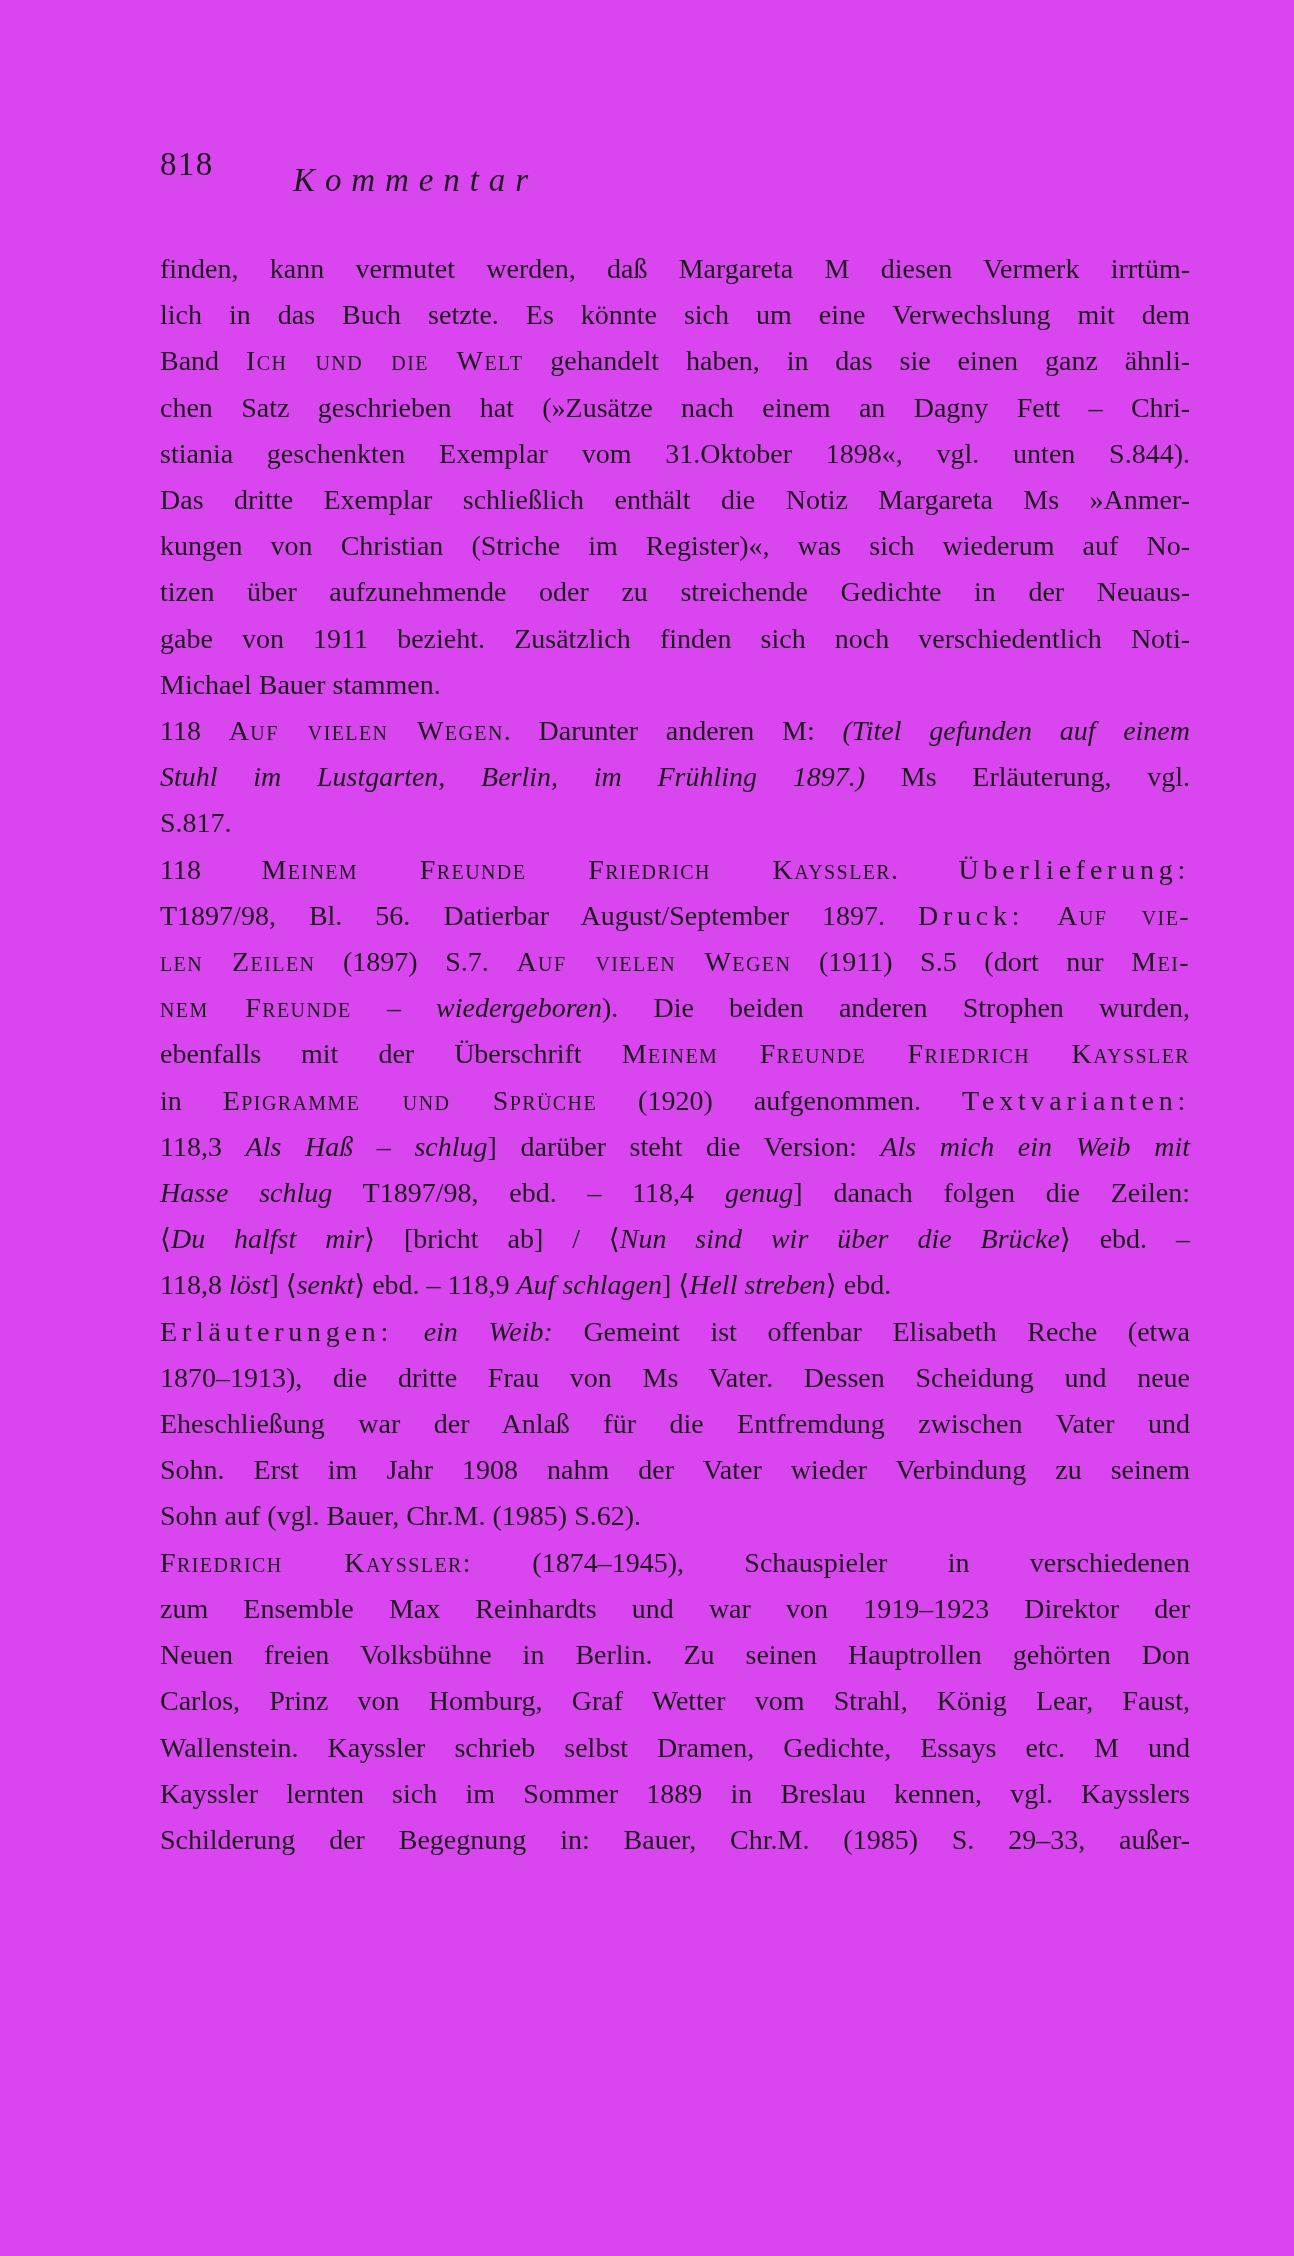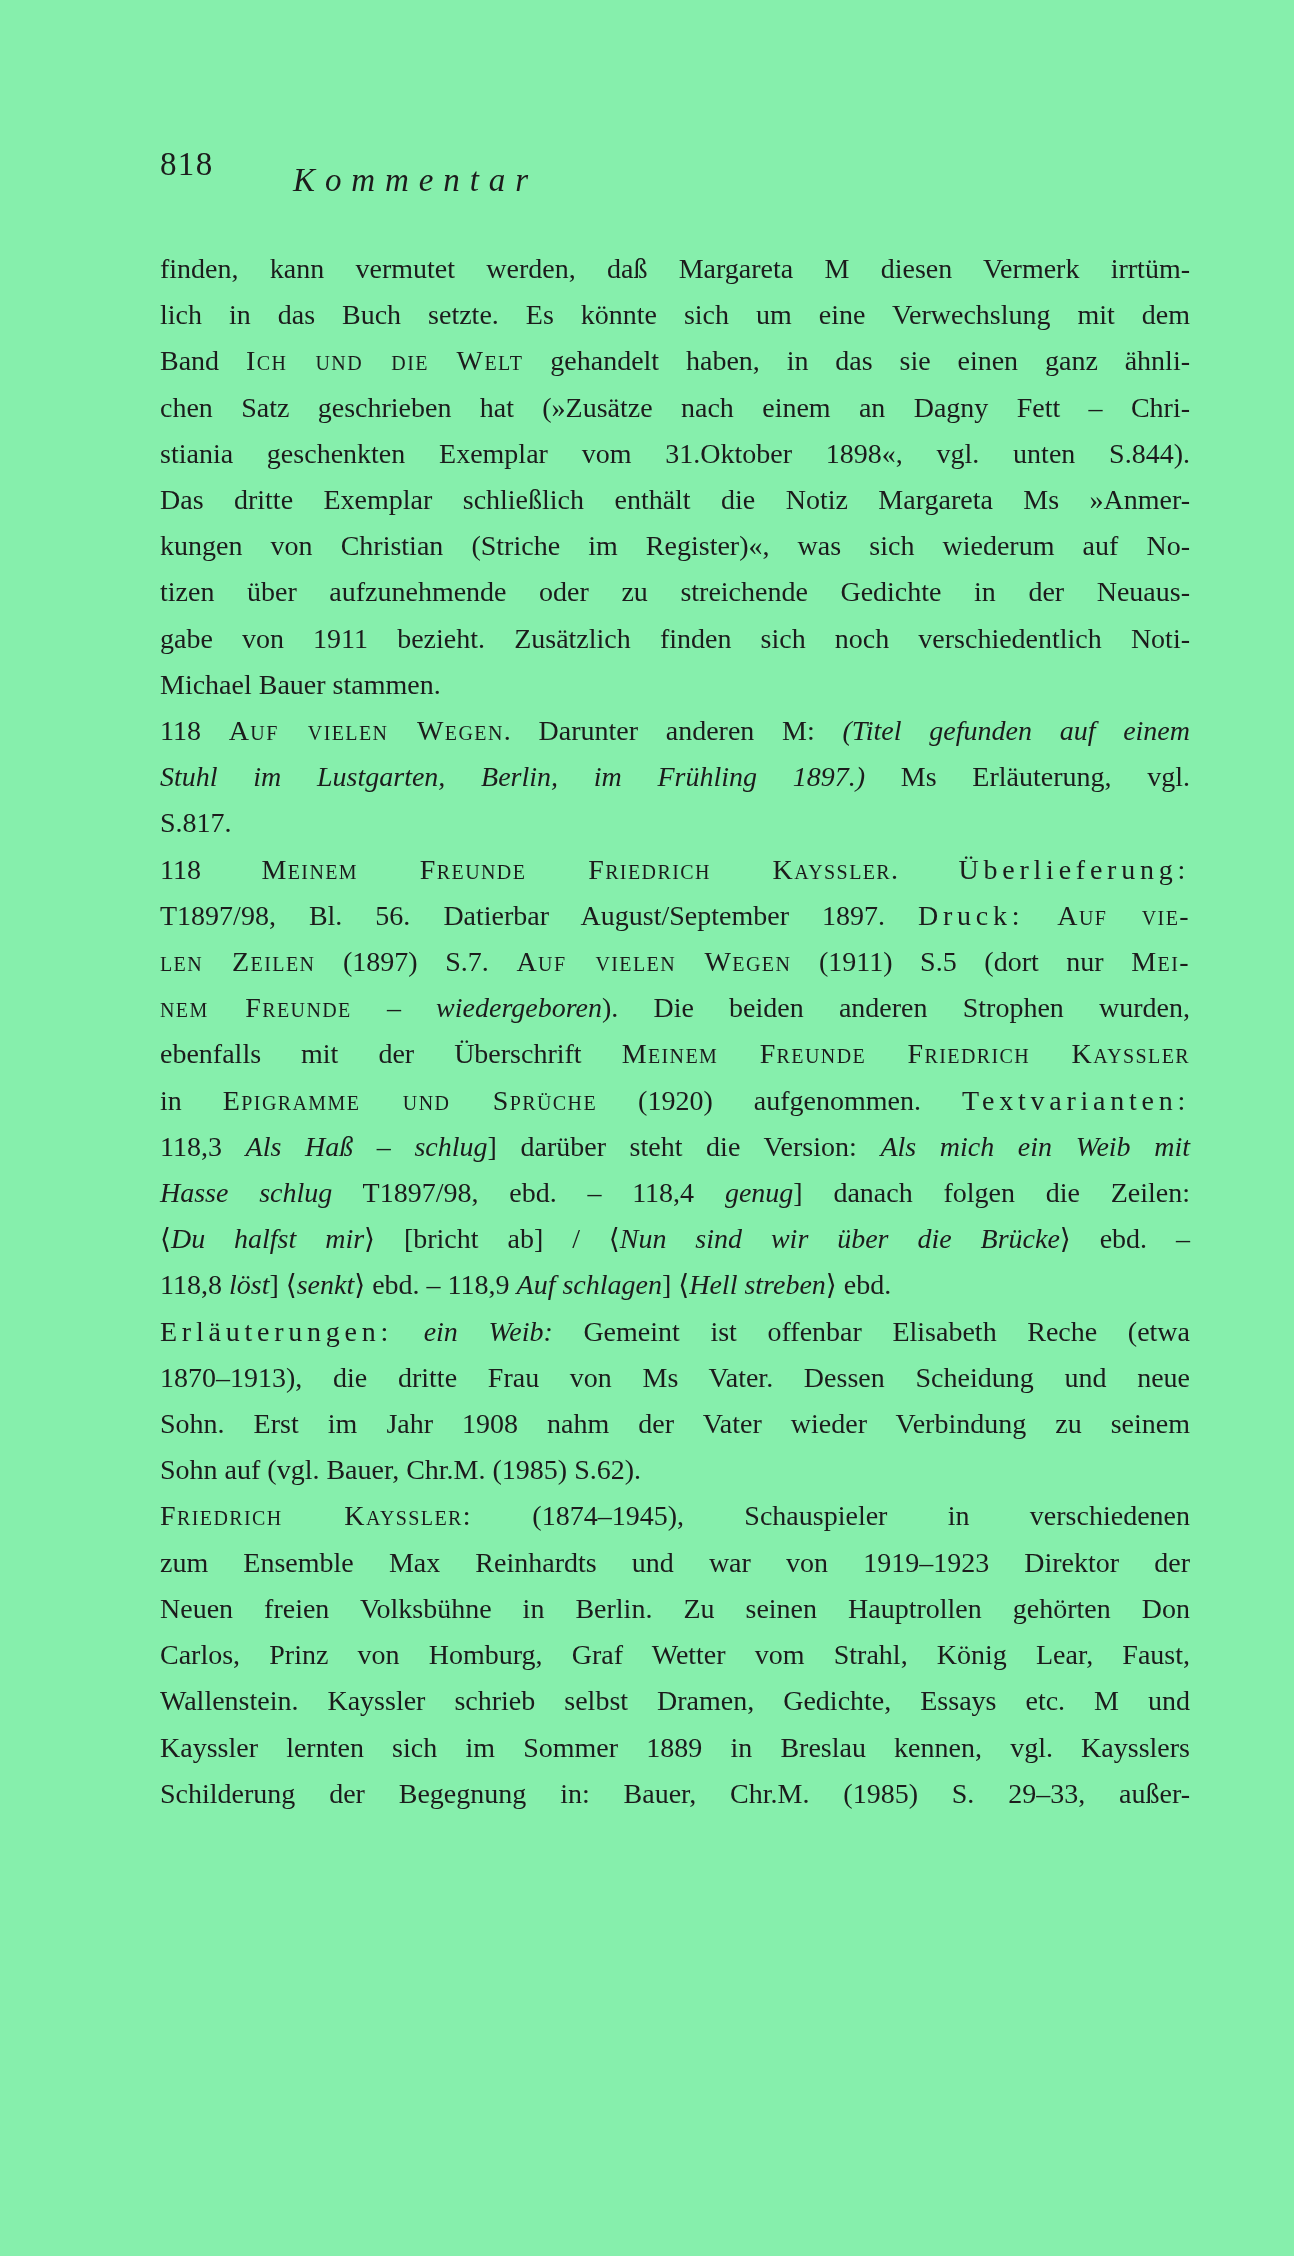--- a/index.html
+++ b/index.html
@@ -5,21 +5,21 @@
   html, body {
     margin: 0;
     padding: 0;
     background: #e8e8e8;
   }
   .page {
     position: relative;
     width: 1294px;
     height: 2256px;
     margin: 0 auto;
-    background: #86efac;
+    background: #d946ef;
     color: #1c1c1c;
     font-family: "Liberation Serif", "DejaVu Serif", serif;
     overflow: hidden;
   }
   .page-header {
     position: absolute;
     top: 146px;
     left: 160px;
     width: 1030px;
     height: 44px;
@@ -88,20 +88,21 @@
       <div class="line"><span class="s-sc">len Zeilen</span><span class="s-rm"> (1897) S.7. </span><span class="s-sc">Auf vielen Wegen</span><span class="s-rm"> (1911) S.5 (dort nur </span><span class="s-sc">Mei-</span></div>
       <div class="line"><span class="s-sc">nem Freunde</span><span class="s-rm"> – </span><span class="s-it">wiedergeboren</span><span class="s-rm">). Die beiden anderen Strophen wurden,</span></div>
       <div class="line"><span class="s-rm">ebenfalls mit der Überschrift </span><span class="s-sc">Meinem Freunde Friedrich Kayssler</span></div>
       <div class="line"><span class="s-rm">in </span><span class="s-sc">Epigramme und Sprüche</span><span class="s-rm"> (1920) aufgenommen. </span><span class="s-sp">Textvarianten:</span></div>
       <div class="line"><span class="s-b">118</span><span class="s-rm">,3 </span><span class="s-it">Als Haß – schlug</span><span class="s-rm">] darüber steht die Version: </span><span class="s-it">Als mich ein Weib mit</span></div>
       <div class="line"><span class="s-it">Hasse schlug</span><span class="s-rm"> T1897/98, ebd. </span><span class="s-b">– 118</span><span class="s-rm">,4 </span><span class="s-it">genug</span><span class="s-rm">] danach folgen die Zeilen:</span></div>
       <div class="line"><span class="s-rm">⟨</span><span class="s-it">Du halfst mir</span><span class="s-rm">⟩ [bricht ab] / ⟨</span><span class="s-it">Nun sind wir über die Brücke</span><span class="s-rm">⟩ ebd. –</span></div>
       <div class="line last"><span class="s-b">118</span><span class="s-rm">,8 </span><span class="s-it">löst</span><span class="s-rm">] ⟨</span><span class="s-it">senkt</span><span class="s-rm">⟩ ebd. </span><span class="s-b">– 118</span><span class="s-rm">,9 </span><span class="s-it">Auf schlagen</span><span class="s-rm">] ⟨</span><span class="s-it">Hell streben</span><span class="s-rm">⟩ ebd.</span></div>
       <div class="line"><span class="s-sp">Erläuterungen:</span><span class="s-rm"> </span><span class="s-it">ein Weib:</span><span class="s-rm"> Gemeint ist offenbar Elisabeth Reche (etwa</span></div>
       <div class="line"><span class="s-rm">1870–1913), die dritte Frau von Ms Vater. Dessen Scheidung und neue</span></div>
+      <div class="line"><span class="s-rm">Eheschließung war der Anlaß für die Entfremdung zwischen Vater und</span></div>
       <div class="line"><span class="s-rm">Sohn. Erst im Jahr 1908 nahm der Vater wieder Verbindung zu seinem</span></div>
       <div class="line last"><span class="s-rm">Sohn auf (vgl. Bauer, Chr.M. (1985) S.62).</span></div>
       <div class="line"><span class="s-sc">Friedrich Kayssler:</span><span class="s-rm"> (1874–1945), Schauspieler in verschiedenen</span></div>
       <div class="line"><span class="s-rm">zum Ensemble Max Reinhardts und war von 1919–1923 Direktor der</span></div>
       <div class="line"><span class="s-rm">Neuen freien Volksbühne in Berlin. Zu seinen Hauptrollen gehörten Don</span></div>
       <div class="line"><span class="s-rm">Carlos, Prinz von Homburg, Graf Wetter vom Strahl, König Lear, Faust,</span></div>
       <div class="line"><span class="s-rm">Wallenstein. Kayssler schrieb selbst Dramen, Gedichte, Essays etc. M und</span></div>
       <div class="line"><span class="s-rm">Kayssler lernten sich im Sommer 1889 in Breslau kennen, vgl. Kaysslers</span></div>
       <div class="line"><span class="s-rm">Schilderung der Begegnung in: Bauer, Chr.M. (1985) S. 29–33, außer-</span></div>
     </div>

